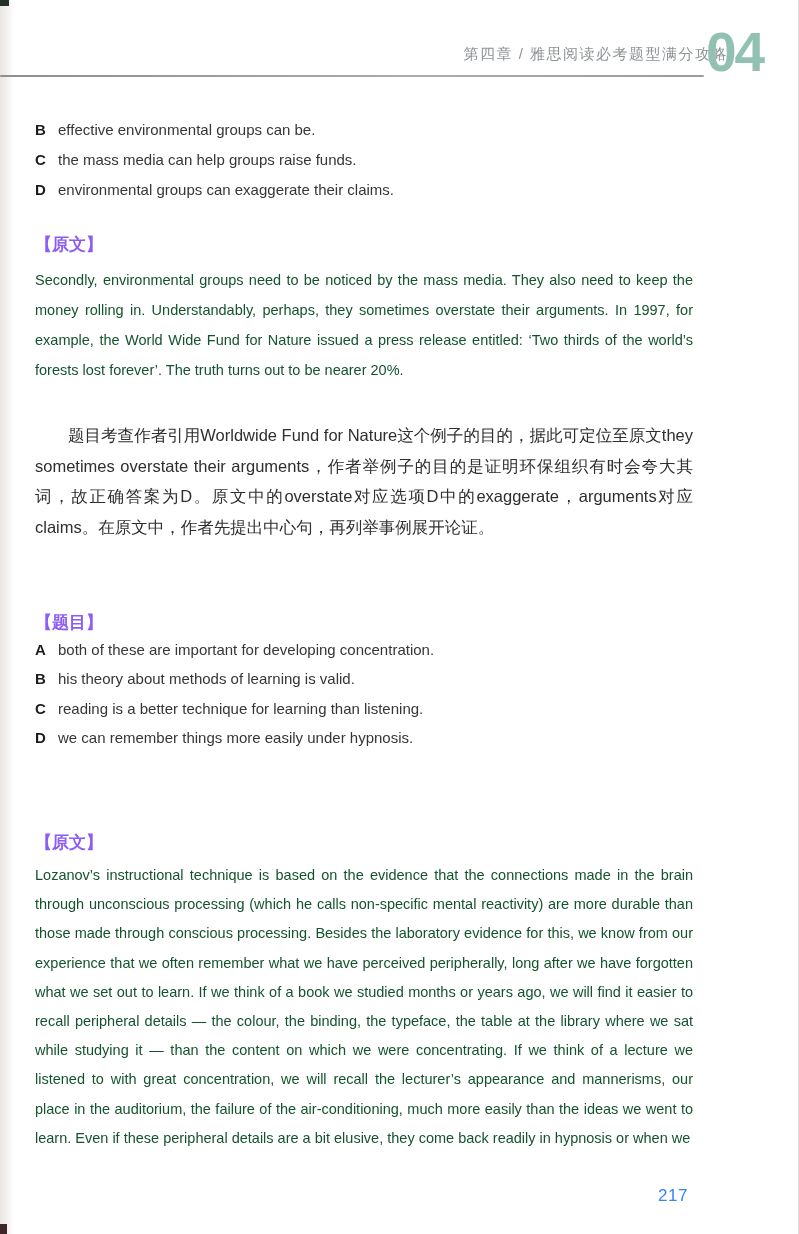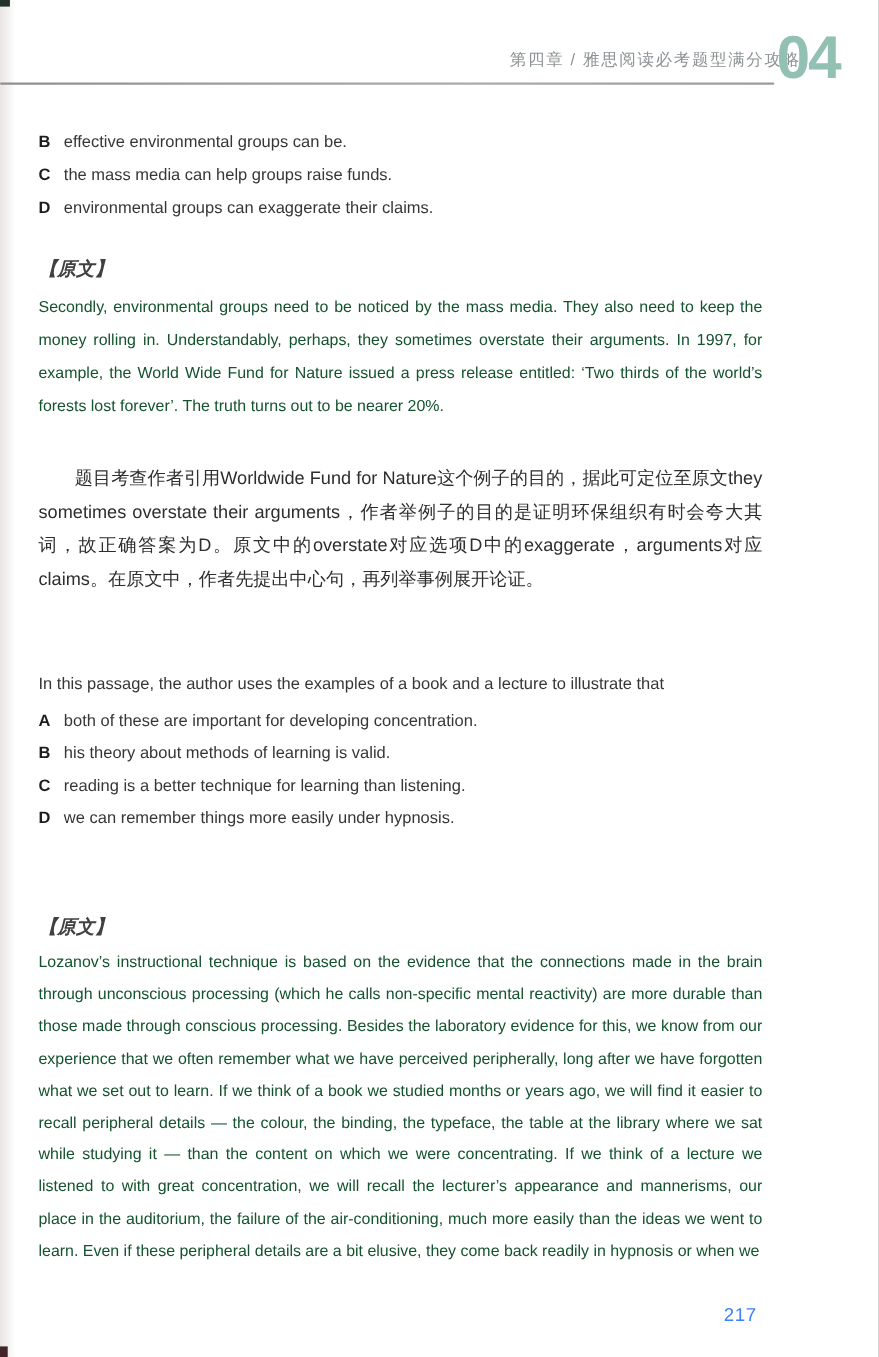--- a/index.html
+++ b/index.html
@@ -53,23 +53,22 @@
   
   .col { position: absolute; left: 35px; width: 658px; }
 
   .options { list-style: none; margin: 0; padding: 0; }
   .option { display: flex; line-height: 30px; font-size: 15px; color: #363636; }
   .options.q2 .option { line-height: 29.3px; }
   .opt-letter { font-weight: bold; color: #1d1d1d; width: 23px; flex: 0 0 23px; }
   .opt-text { flex: 1; }
 
   .sec-label {
-    margin: 0; font-size: 17px; font-weight: bold; color: #404040;
+    margin: 0; font-size: 17px; font-weight: bold; color: #8b5cf6;
     line-height: 24px;
-    font-style: italic;
   }
   .para-en {
     margin: 8px 0 0 0; font-size: 14.5px; line-height: 30px;
     text-align: justify; color: #14532d;
   }
   .para-zh {
     margin: 7px 0 0 0; font-size: 16.5px; line-height: 30.5px;
     text-align: justify; text-indent: 2em; color: #2e2e2e;
   }
   .ex-heading {
@@ -117,21 +116,21 @@
   <section class="col" style="top:233px;">
     <h3 class="sec-label">【原文】</h3>
     <p class="para-en">Secondly, environmental groups need to be noticed by the mass media. They also need to keep the money rolling in. Understandably, perhaps, they sometimes overstate their arguments. In 1997, for example, the World Wide Fund for Nature issued a press release entitled: ‘Two thirds of the world’s forests lost forever’. The truth turns out to be nearer 20%.</p>
   </section>
 
   <section class="col" style="top:413px;">
     <p class="para-zh">题目考查作者引用Worldwide Fund for Nature这个例子的目的，据此可定位至原文they sometimes overstate their arguments，作者举例子的目的是证明环保组织有时会夸大其词，故正确答案为D。原文中的overstate对应选项D中的exaggerate，arguments对应claims。在原文中，作者先提出中心句，再列举事例展开论证。</p>
   </section>
 
   <section class="col" style="top:604px;">
-    <p class="question-line">In this passage, the author uses the examples of a book and a lecture to illustrate that</p>
+    <h3 class="sec-label" style="margin-top:7px;">【题目】</h3>
     <ul class="options q2">
       <li class="option">
         <span class="opt-letter">A</span>
         <span class="opt-text">both of these are important for developing concentration.</span>
       </li>
       <li class="option">
         <span class="opt-letter">B</span>
         <span class="opt-text">his theory about methods of learning is valid.</span>
       </li>
       <li class="option">

